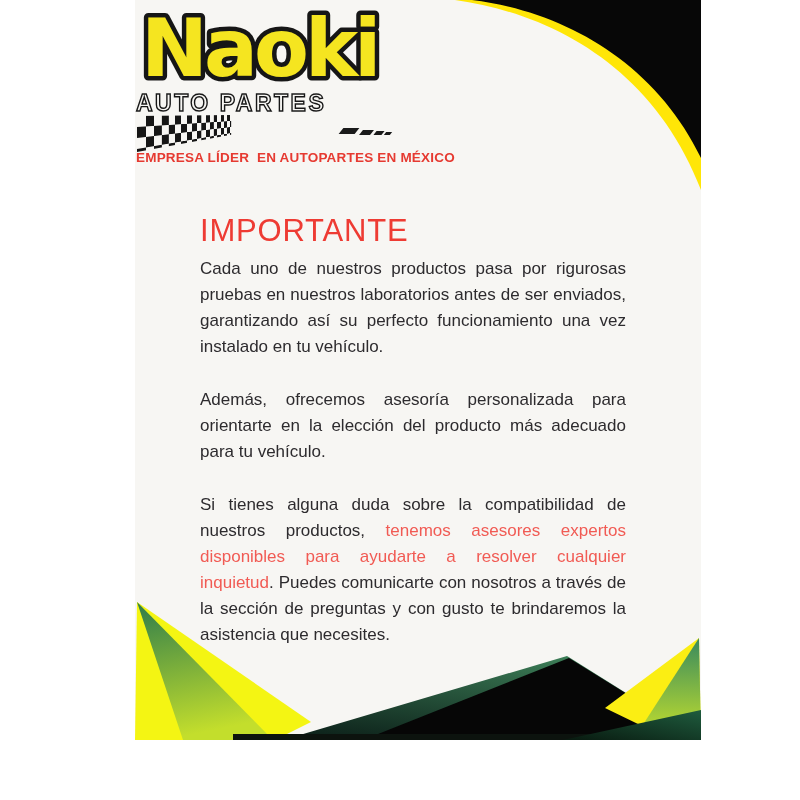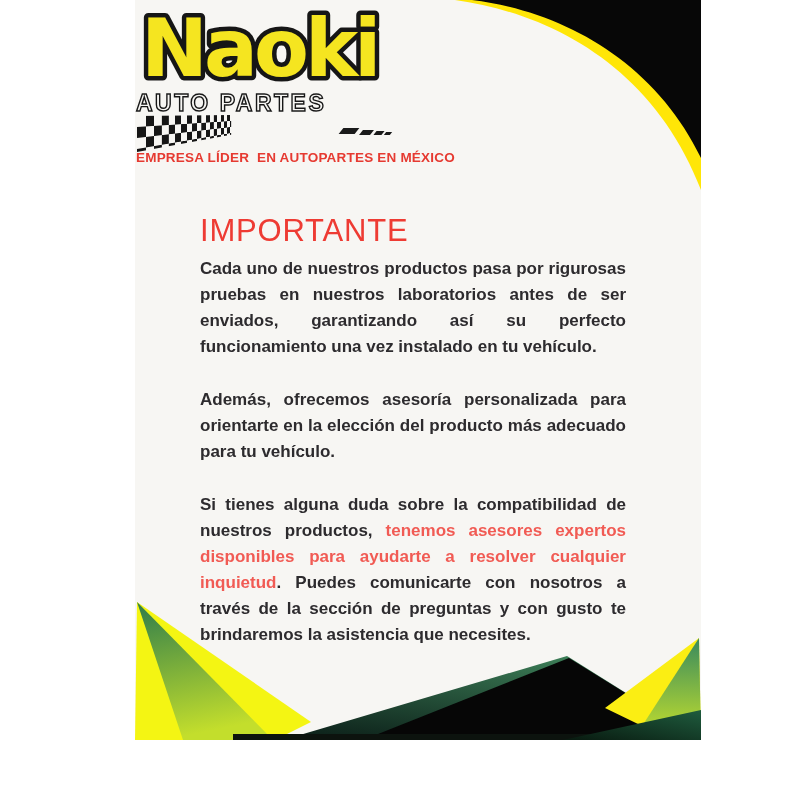--- a/index.html
+++ b/index.html
@@ -33,21 +33,21 @@
   }
   
   .corner-svg{position:absolute;right:0;top:0;}
   
   .heading{
     position:absolute;left:65px;top:193px;
     font-size:31px;font-weight:400;letter-spacing:.8px;color:#ee3b33;margin-top:20px;
   }
   .copy{
     position:absolute;left:65px;top:256px;width:426px;
-    font-size:17px;line-height:26px;font-weight:700;color:#2d2b2e;
+    font-size:17px;line-height:26px;font-weight:400;color:#2d2b2e;
     text-align:justify;
   }
   .copy p{margin:0 0 27px 0;}
   .hl{color:#f15b54;}
   
   .bottom-svg{position:absolute;left:0;bottom:0;display:block;}
 </style>
 </head>
 <body>
 

